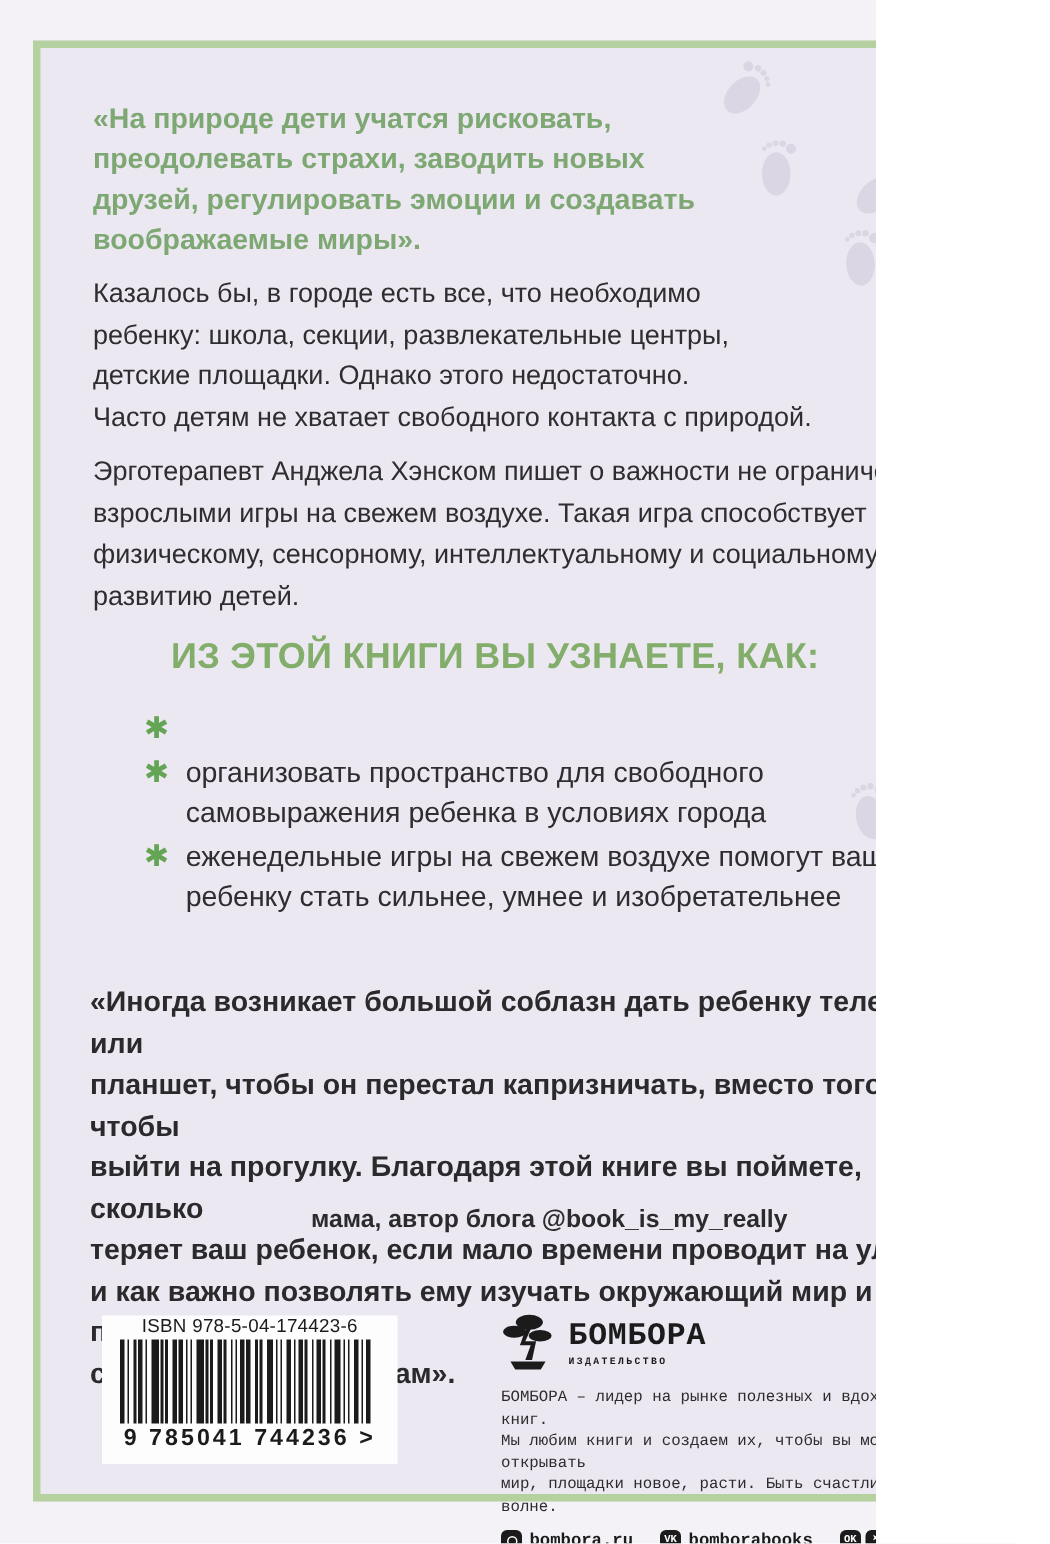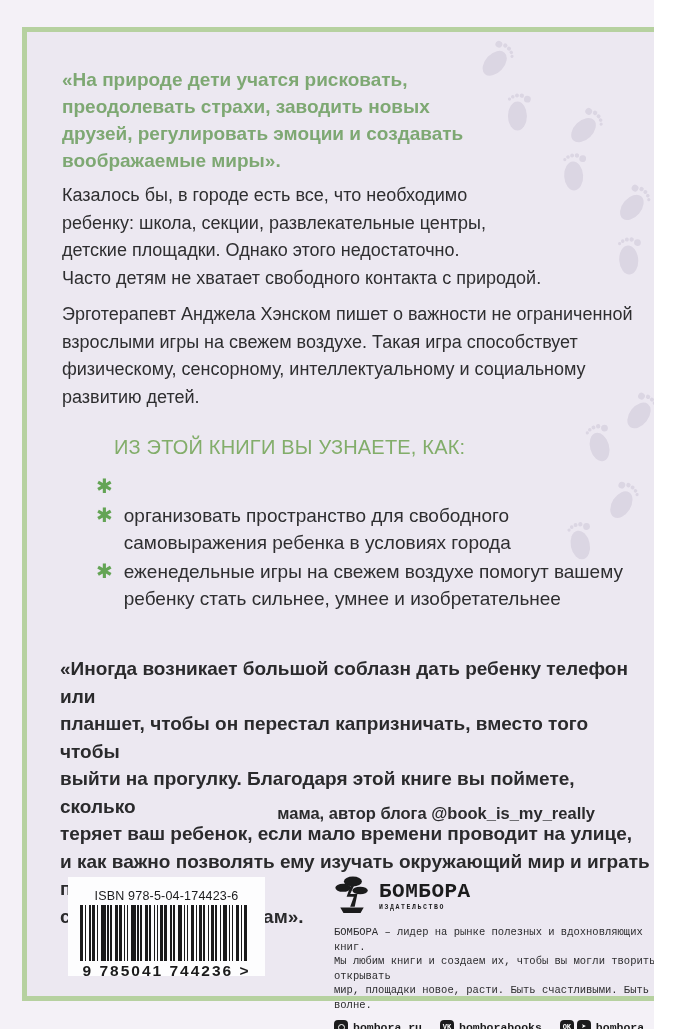--- a/index.html
+++ b/index.html
@@ -4,39 +4,39 @@
 <style>
   :root{
     --c-bg-outer:#f4f1f7; --c-bg-inner:#ece8f1; --c-frame-green:#b6d1a0;
     --c-quote-green:#7ea873; --c-heading-green:#82ad6a; --c-marker-green:#64a455;
     --c-reviewer-green:#98ae90; --c-text-dark:#2e2e30; --c-footprint:#d9d3e1;
     --c-barcode-bg:#fdfdfe; --c-ink:#1b1b1c;
   }
   *{margin:0;padding:0;box-sizing:border-box;}
   html,body{background:#fff;}
   body{font-family:"Liberation Sans",sans-serif;}
-  .stage{position:relative;width:654px;height:1029px;background:var(--c-bg-outer);overflow:hidden;}
+  .stage{position:relative;width:584px;height:1029px;background:var(--c-bg-outer);overflow:hidden;}
   .frame{position:absolute;left:22px;top:27px;width:659px;height:974px;
          border:5px solid var(--c-frame-green);background:var(--c-bg-inner);z-index:0;}
   .fp-svg{position:absolute;left:0;top:0;width:700px;height:1029px;z-index:1;pointer-events:none;}
   .fp-svg .foot-shape{fill:var(--c-footprint);opacity:.85;}
   .pre{white-space:pre-line;}
   .txt{position:absolute;z-index:2;}
   .top-quote{left:62px;top:66px;width:440px;font-weight:bold;font-size:19px;line-height:27px;color:var(--c-quote-green);}
   .para1{left:62px;top:182px;width:585px;font-size:18px;line-height:27.5px;color:var(--c-text-dark);}
   .para2{left:62px;top:301px;width:590px;font-size:18px;line-height:27.5px;color:var(--c-text-dark);}
-  .heading{left:114px;top:436px;font-weight:normal;font-size:20px;letter-spacing:.2px;color:var(--c-heading-green);}
+  .heading{left:114px;top:424px;font-weight:bold;font-size:24px;letter-spacing:.2px;color:var(--c-heading-green);}
   .benefits{left:96px;top:473px;width:560px;list-style:none;}
   .benefits li{display:flex;gap:11px;margin-bottom:2px;font-size:19px;line-height:27px;color:var(--c-text-dark);}
   .asterisk{color:var(--c-marker-green);font-size:20px;line-height:27px;flex:0 0 auto;}
   .bottom-quote{left:60px;top:655px;width:592px;font-weight:bold;font-size:19px;line-height:27.5px;color:#2a2a2c;}
   .attribution{right:59px;top:800px;text-align:right;}
   .attr-name{font-weight:bold;font-size:19.5px;letter-spacing:.3px;color:var(--c-reviewer-green);}
   .attr-role{font-weight:bold;font-size:16.5px;margin-top:4px;color:#2b2b2d;}
-  .barcode-box{left:68px;top:877px;width:197px;height:99px;background:var(--c-barcode-bg);padding-top:12px;}
+  .barcode-box{left:68px;top:877px;width:197px;height:99px;background:var(--c-barcode-bg);padding-top:0;}
   .isbn{font-size:12.5px;text-align:center;letter-spacing:.2px;color:var(--c-ink);}
   .bars{display:flex;align-items:stretch;height:56px;margin:2px 10px 0 12px;}
   .bars div{background:var(--c-ink);}
   .digits{font-weight:bold;font-size:15.5px;letter-spacing:2px;text-align:center;margin-top:1px;color:var(--c-ink);}
   .publisher{left:334px;top:874px;width:345px;font-family:Liberation Mono, monospace;}
   .pub-head{display:flex;align-items:center;gap:9px;}
   .bombora-logo{flex:0 0 auto;}
   .bombora-logo path,.bombora-logo ellipse{fill:var(--c-ink);}
   .pub-name{font-weight:bold;font-size:21px;letter-spacing:.5px;color:var(--c-ink);}
   .pub-sub{font-weight:bold;font-size:6.5px;letter-spacing:1.6px;color:var(--c-ink);margin-top:1px;}

